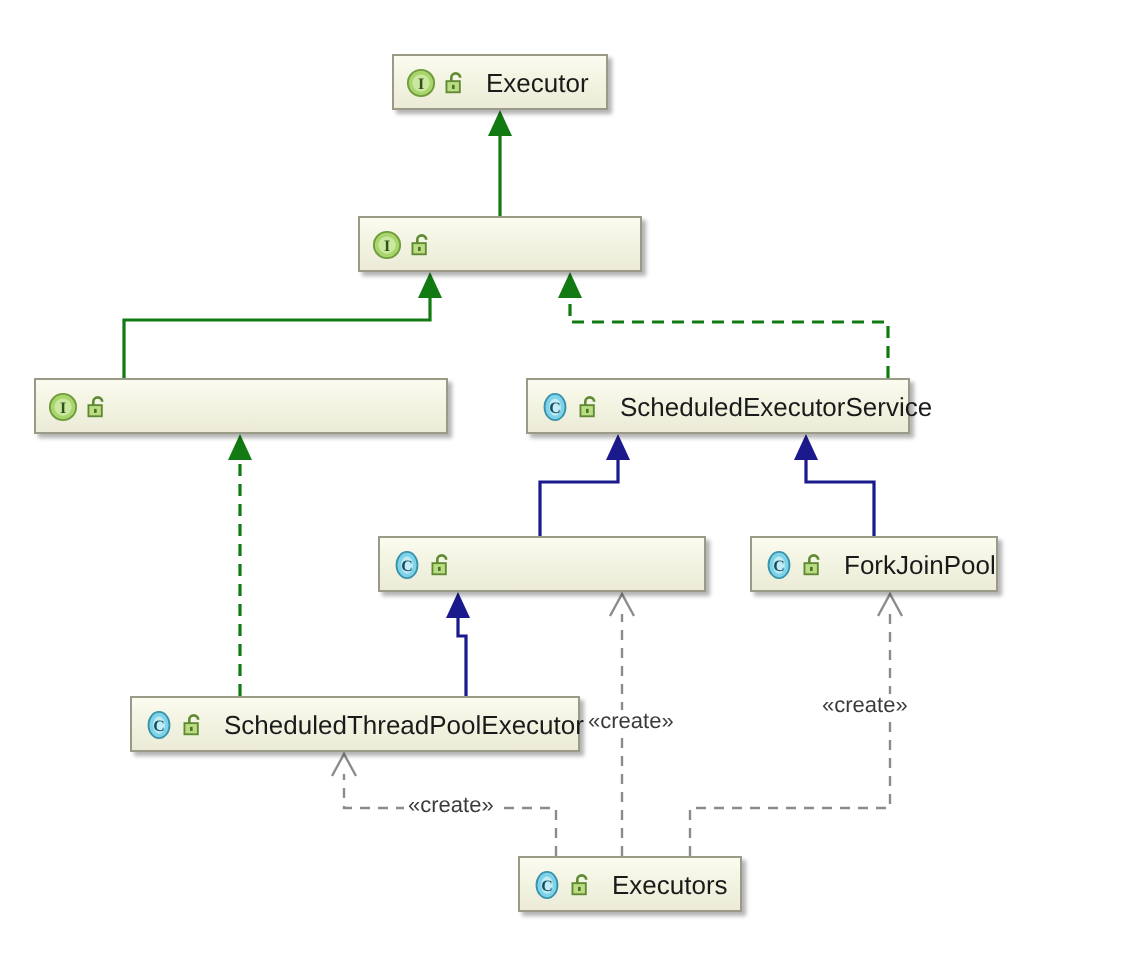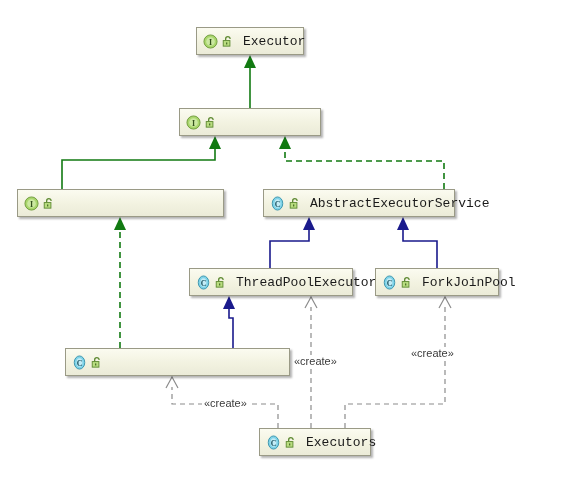--- a/index.html
+++ b/index.html
@@ -55,21 +55,21 @@
   }
   .lock-icon {
     width: 13px;
     height: 13px;
     display: block;
     flex: 0 0 auto;
     margin-left: 3px;
     margin-right: 1px;
   }
   .node-label {
-    font-family: Liberation Mono, monospace;
+    font-family: Liberation Sans, sans-serif;
     font-size: 13px;
     color: #1a1a1a;
     line-height: 1;
     margin-left: 4px;
   }
   .edge-label {
     position: absolute;
     font-family: "Liberation Sans", sans-serif;
     font-size: 11px;
     color: #3a3a3a;
@@ -190,37 +190,36 @@
         <ellipse cx="8" cy="8" rx="5.6" ry="7" fill="#7fd3e8" stroke="#3a93ad" stroke-width="1"></ellipse>
         <ellipse cx="8" cy="8" rx="3.1" ry="4.6" fill="#c4ecf6" stroke="none"></ellipse>
         <text x="8" y="11.3" font-family="Liberation Serif, serif" font-size="8.5" font-weight="bold" fill="#15505f" text-anchor="middle">C</text>
       </svg>
       <svg class="lock-icon" viewBox="0 0 14 14">
         <path d="M5 6 V4.2 A2.4 2.4 0 0 1 9.8 4.2" fill="none" stroke="#5f8a33" stroke-width="1.4"></path>
         <rect x="2.4" y="6" width="7.2" height="6" fill="#b9dd80" stroke="#5f8a33" stroke-width="1"></rect>
         <rect x="5.4" y="8" width="1.4" height="2.2" fill="#4c7028"></rect>
       </svg>
     </span>
-    <span class="node-label">AbstractExecutorService</span>
+    <span class="node-label">ScheduledExecutorService</span>
   </div>
 
   <div class="uml-node node-gradient" style="left:189px; top:268px; width:164px;">
     <span class="node-icon-wrap">
       <svg class="stereotype-icon" viewBox="0 0 16 16">
         <ellipse cx="8" cy="8" rx="5.6" ry="7" fill="#7fd3e8" stroke="#3a93ad" stroke-width="1"></ellipse>
         <ellipse cx="8" cy="8" rx="3.1" ry="4.6" fill="#c4ecf6" stroke="none"></ellipse>
         <text x="8" y="11.3" font-family="Liberation Serif, serif" font-size="8.5" font-weight="bold" fill="#15505f" text-anchor="middle">C</text>
       </svg>
       <svg class="lock-icon" viewBox="0 0 14 14">
         <path d="M5 6 V4.2 A2.4 2.4 0 0 1 9.8 4.2" fill="none" stroke="#5f8a33" stroke-width="1.4"></path>
         <rect x="2.4" y="6" width="7.2" height="6" fill="#b9dd80" stroke="#5f8a33" stroke-width="1"></rect>
         <rect x="5.4" y="8" width="1.4" height="2.2" fill="#4c7028"></rect>
       </svg>
     </span>
-    <span class="node-label">ThreadPoolExecutor</span>
   </div>
 
   <div class="uml-node node-gradient" style="left:375px; top:268px; width:124px;">
     <span class="node-icon-wrap">
       <svg class="stereotype-icon" viewBox="0 0 16 16">
         <ellipse cx="8" cy="8" rx="5.6" ry="7" fill="#7fd3e8" stroke="#3a93ad" stroke-width="1"></ellipse>
         <ellipse cx="8" cy="8" rx="3.1" ry="4.6" fill="#c4ecf6" stroke="none"></ellipse>
         <text x="8" y="11.3" font-family="Liberation Serif, serif" font-size="8.5" font-weight="bold" fill="#15505f" text-anchor="middle">C</text>
       </svg>
       <svg class="lock-icon" viewBox="0 0 14 14">
@@ -238,20 +237,21 @@
         <ellipse cx="8" cy="8" rx="5.6" ry="7" fill="#7fd3e8" stroke="#3a93ad" stroke-width="1"></ellipse>
         <ellipse cx="8" cy="8" rx="3.1" ry="4.6" fill="#c4ecf6" stroke="none"></ellipse>
         <text x="8" y="11.3" font-family="Liberation Serif, serif" font-size="8.5" font-weight="bold" fill="#15505f" text-anchor="middle">C</text>
       </svg>
       <svg class="lock-icon" viewBox="0 0 14 14">
         <path d="M5 6 V4.2 A2.4 2.4 0 0 1 9.8 4.2" fill="none" stroke="#5f8a33" stroke-width="1.4"></path>
         <rect x="2.4" y="6" width="7.2" height="6" fill="#b9dd80" stroke="#5f8a33" stroke-width="1"></rect>
         <rect x="5.4" y="8" width="1.4" height="2.2" fill="#4c7028"></rect>
       </svg>
     </span>
+    <span class="node-label">ScheduledThreadPoolExecutor</span>
   </div>
 
   <div class="uml-node node-gradient" style="left:259px; top:428px; width:112px;">
     <span class="node-icon-wrap">
       <svg class="stereotype-icon" viewBox="0 0 16 16">
         <ellipse cx="8" cy="8" rx="5.6" ry="7" fill="#7fd3e8" stroke="#3a93ad" stroke-width="1"></ellipse>
         <ellipse cx="8" cy="8" rx="3.1" ry="4.6" fill="#c4ecf6" stroke="none"></ellipse>
         <text x="8" y="11.3" font-family="Liberation Serif, serif" font-size="8.5" font-weight="bold" fill="#15505f" text-anchor="middle">C</text>
       </svg>
       <svg class="lock-icon" viewBox="0 0 14 14">

